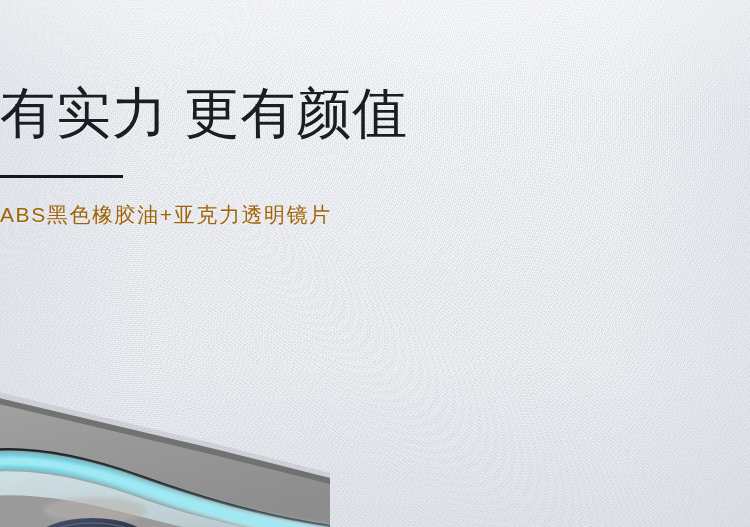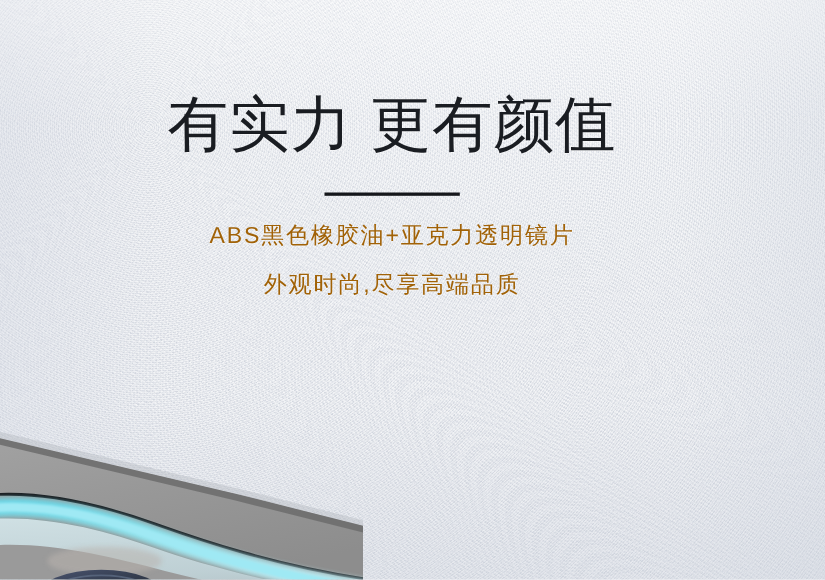--- a/index.html
+++ b/index.html
@@ -53,21 +53,21 @@
       linear-gradient(180deg, rgba(255,255,255,0.30) 0%, rgba(255,255,255,0.0) 22%, rgba(255,255,255,0.0) 70%, rgba(205,210,220,0.35) 100%),
       linear-gradient(90deg,  rgba(210,215,226,0.35) 0%, rgba(255,255,255,0.0) 20%, rgba(255,255,255,0.0) 82%, rgba(208,214,224,0.30) 100%);
   }
 
   
   .text-block {
     position: absolute;
     left: 0;
     top: 0;
     width: 713px;
-    text-align: center;
+    text-align: left;
     z-index: 6;
   }
   .headline {
     margin: 0;
     padding-top: 82px;
     font-size: 55px;
     line-height: 62px;
     font-weight: 400;
     letter-spacing: 1px;
     color: #1a1d22;
@@ -174,16 +174,15 @@
     </svg>
   </div>
 
   <div class="text-block">
     <h1 class="headline">有实力 更有颜值</h1>
 
     <div class="divider"></div>
 
     <p class="subline first">ABS黑色橡胶油+亚克力透明镜片</p>
 
-    <p class="subline second">外观时尚,尽享高端品质</p>
   </div>
 
 </div>
 
 </body></html>

